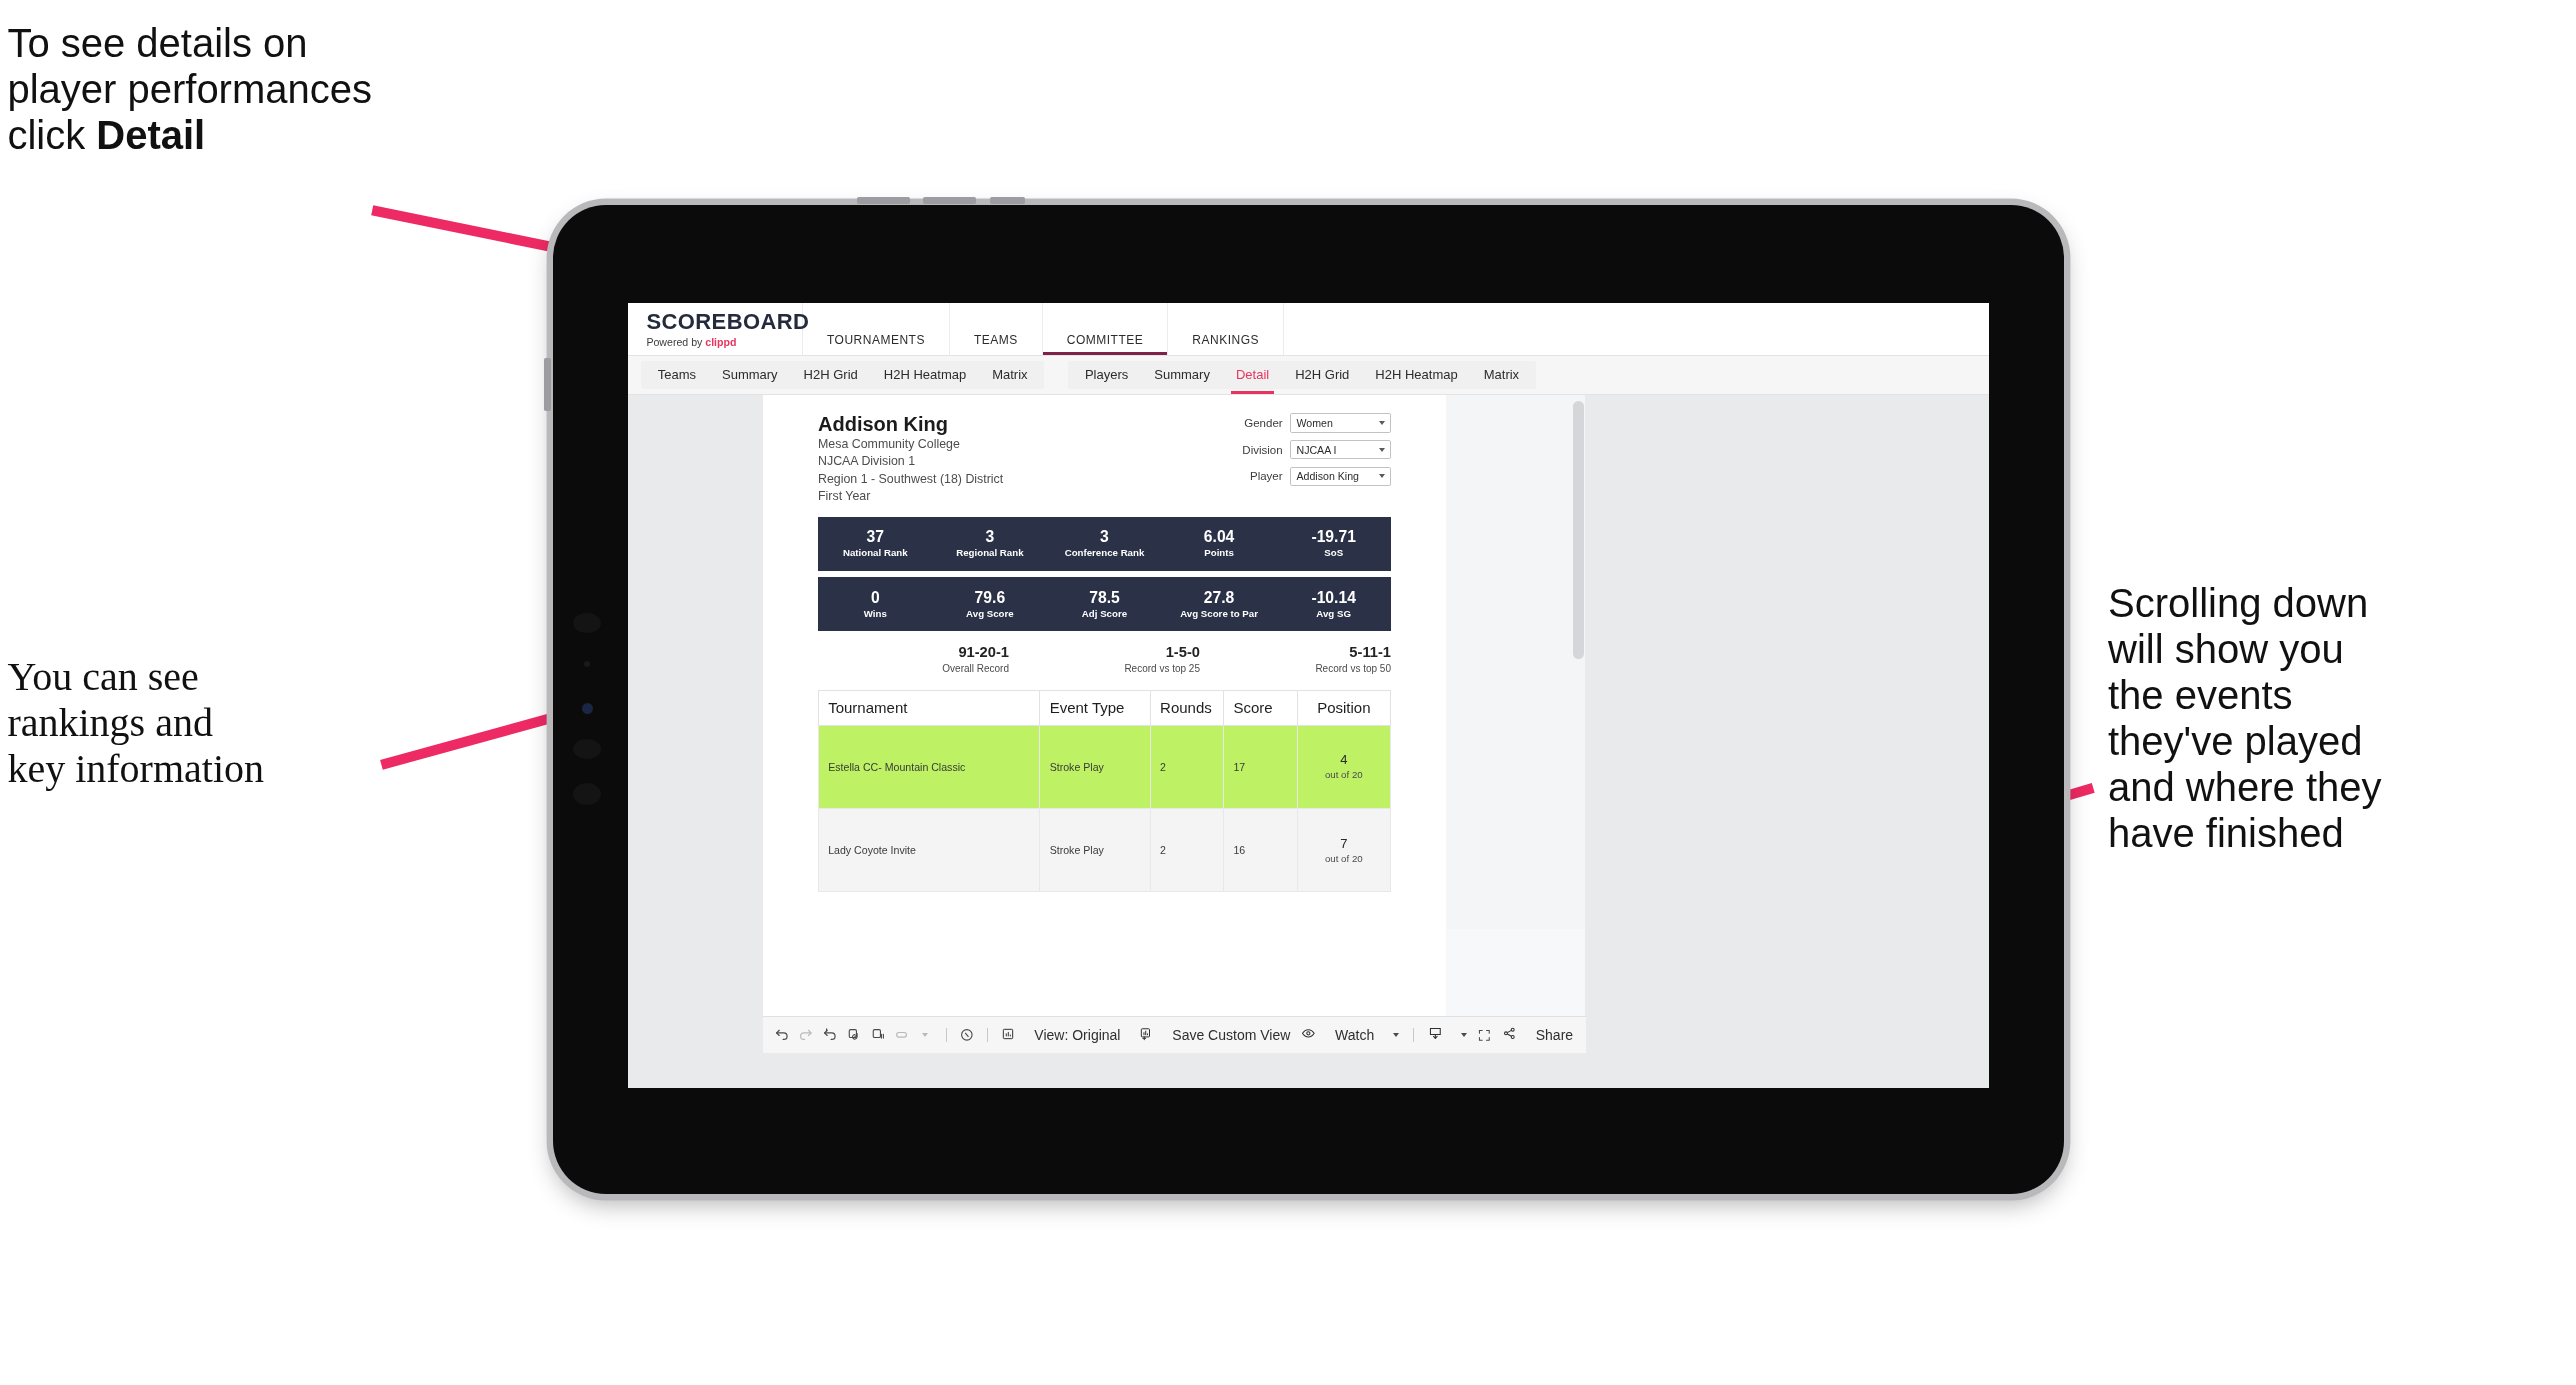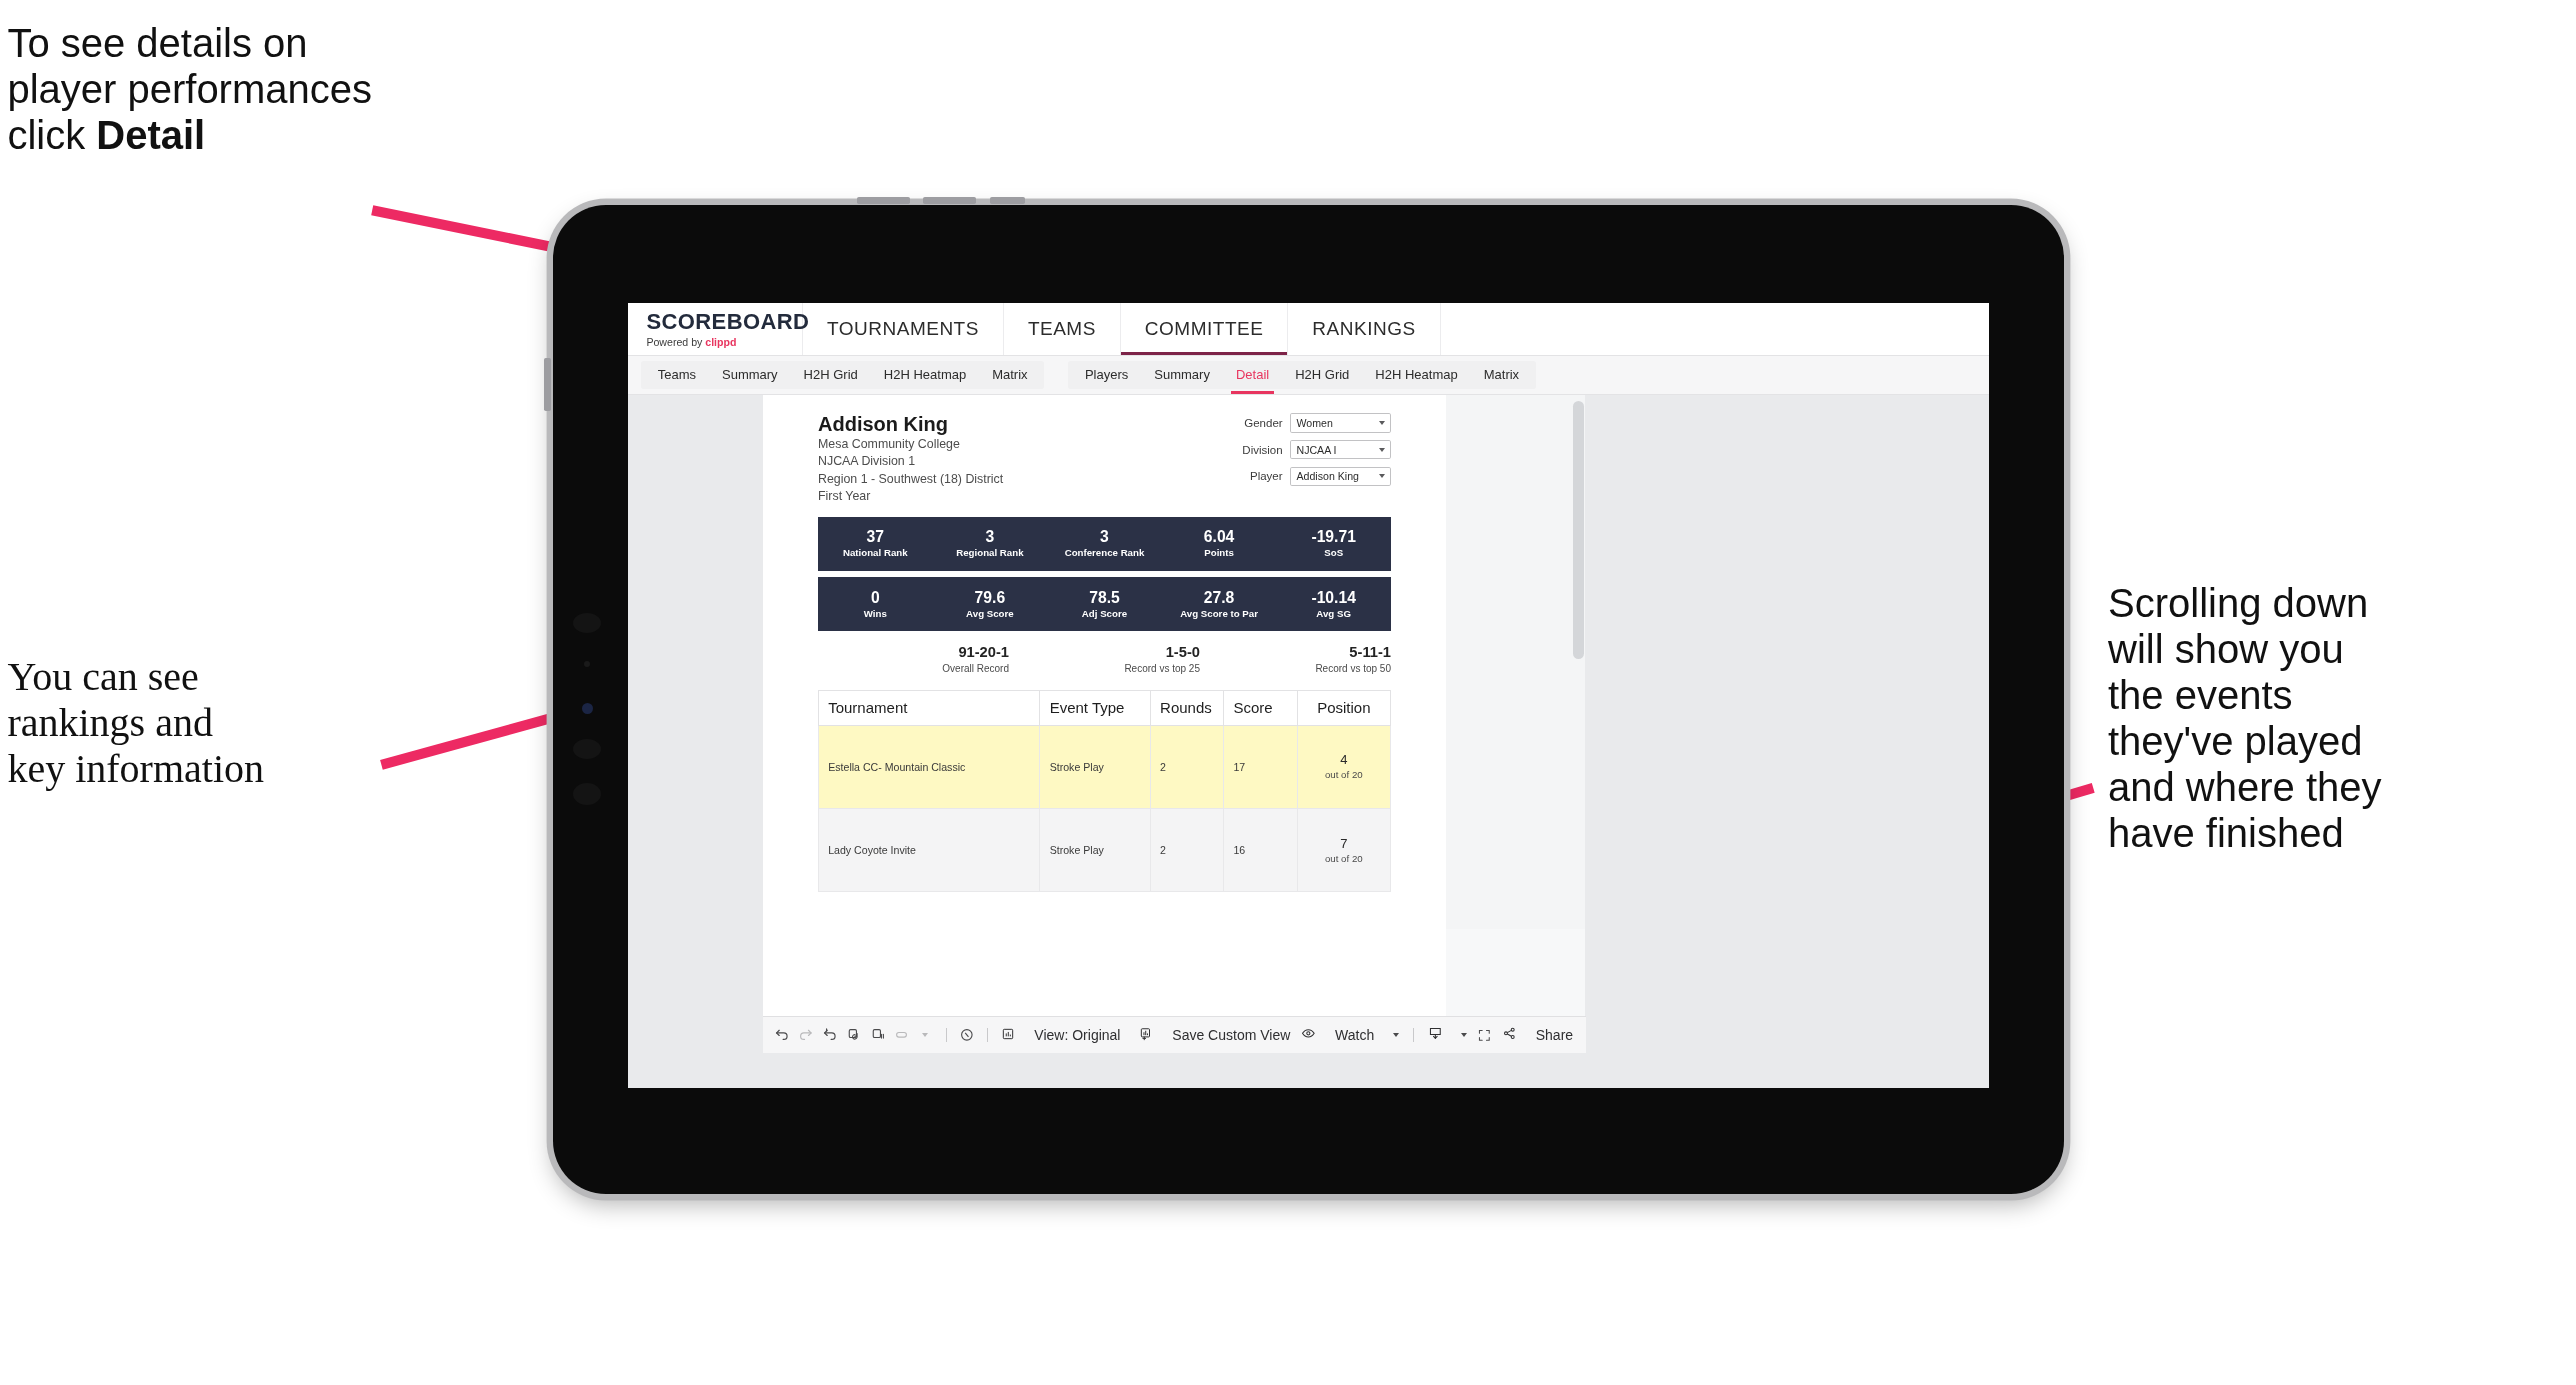--- a/index.html
+++ b/index.html
@@ -114,23 +114,23 @@
   #brand-sub {
     font-size: 10.6px;
     color: #3b3b3b;
     margin-top: 3.7px;
     line-height: 1;
   }
   #brand-sub .clippd { color: #e8355f; font-weight: 700; }
 
   .topnav-item {
     display: flex;
-    align-items: center;
-    padding: 16px 24px;
-    font-size: 19px;
+    align-items: flex-end;
+    padding: 8px 24px;
+    font-size: 12px;
     letter-spacing: 0.5px;
     color: #2c2c2c;
     border-right: 0.9px solid #ececee;
     position: relative;
   }
   .topnav-item.active::after {
     content: "";
     position: absolute;
     left: 0; right: 0; bottom: 0;
     height: 2.8px;
@@ -335,21 +335,21 @@
     vertical-align: middle;
   }
   #events-table th.center { text-align: center; }
   #events-table td {
     font-size: 10.6px;
     color: #3a3a3a;
     padding: 9.2px;
     border: 0.9px solid #e8e8ea;
     height: 64px;
     vertical-align: middle;
-    background: #fef9c3;
+    background: #bef264;
   }
   #events-table tr.alt td { background: #f4f4f5; }
   #events-table td.center { text-align: center; }
   .pos-num { font-size: 13px; color: #2a2a2a; line-height: 1.15; }
   .pos-of { font-size: 9.7px; color: #4a4a4a; margin-top: 0.9px; }
 
   
   .c-tourn { width: 35.5%; }
   .c-type  { width: 16%; }
   .c-rnds  { width: 9.5%; }

